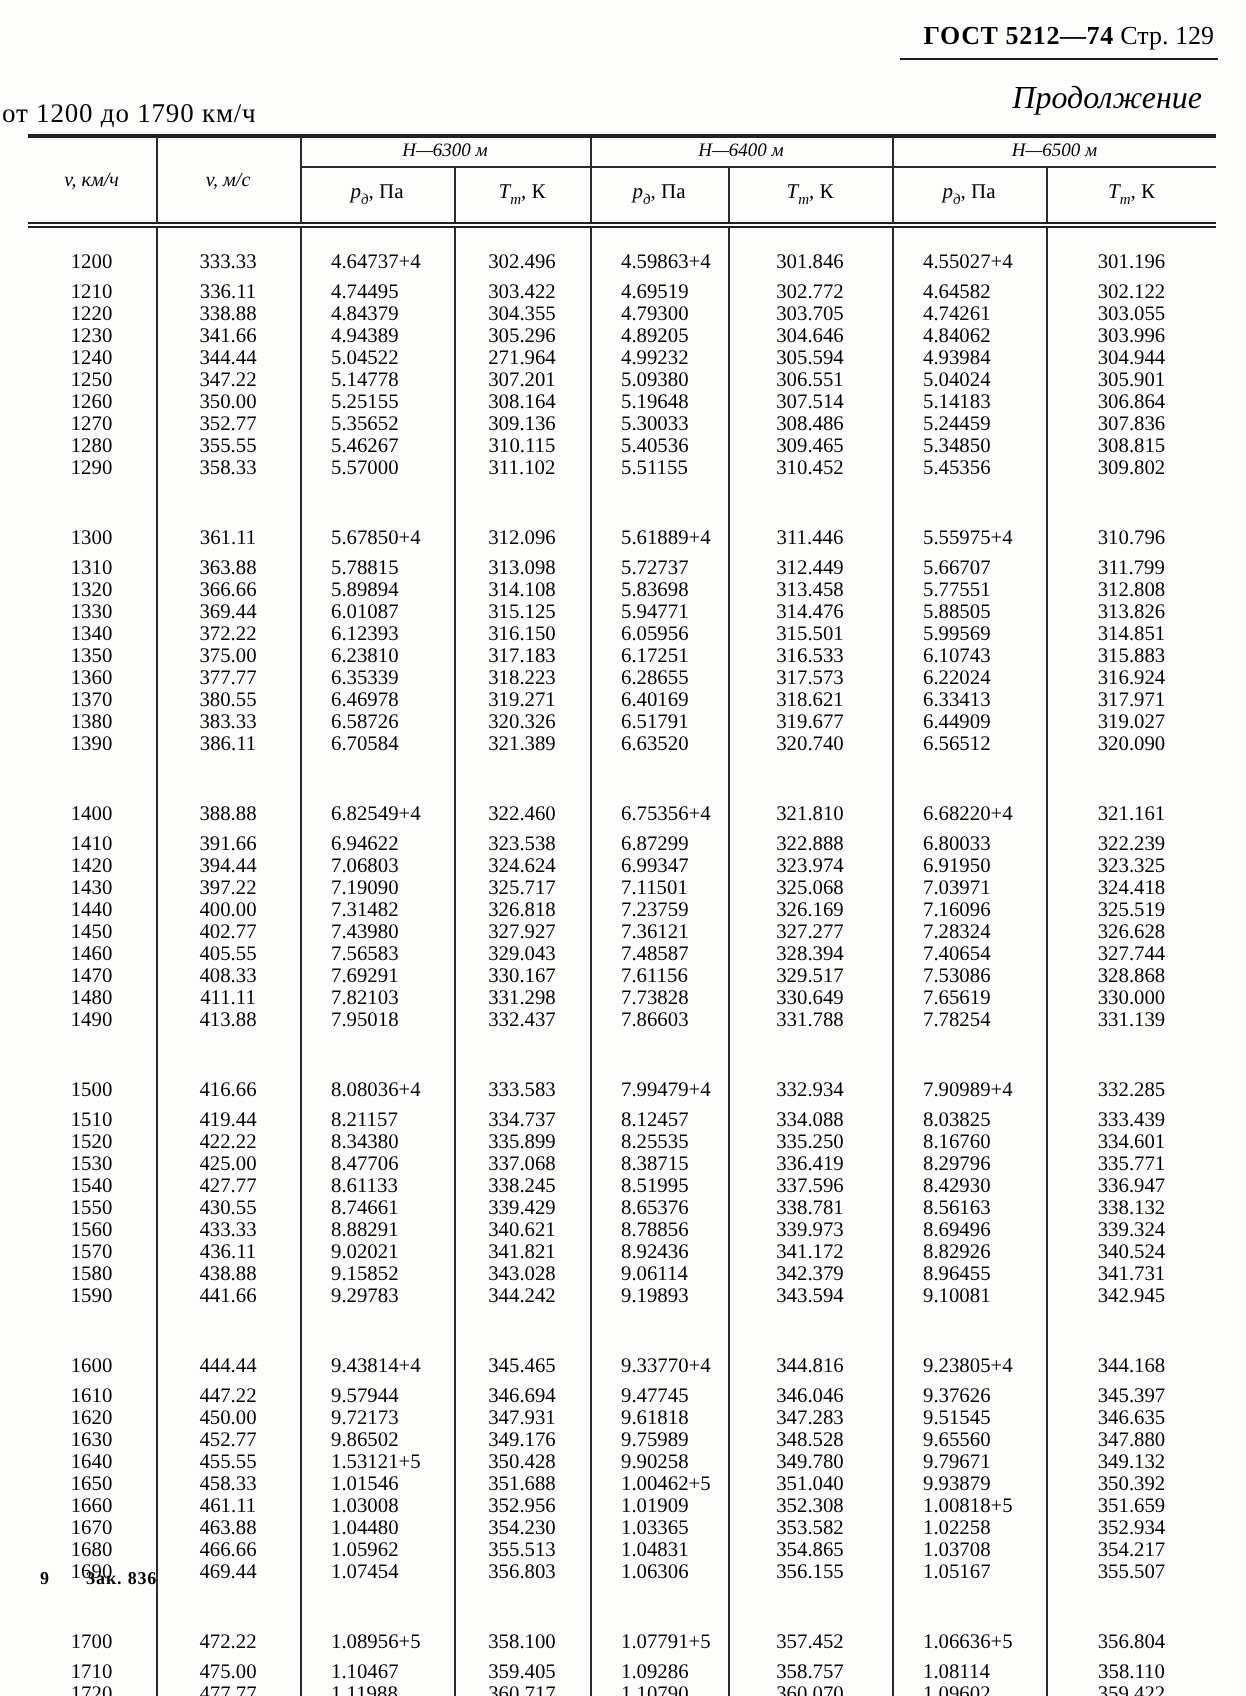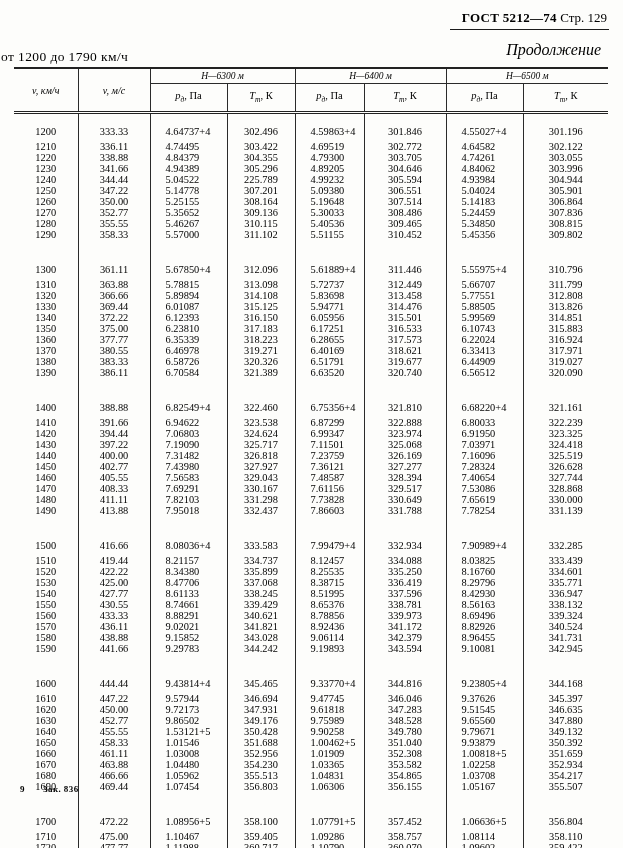--- a/index.html
+++ b/index.html
@@ -124,21 +124,21 @@
           <td class="cn bl">305.296</td>
           <td class="cp bl">4.89205</td>
           <td class="cn bl">304.646</td>
           <td class="cp bl">4.84062</td>
           <td class="cn bl">303.996</td>
         </tr>
         <tr class="">
           <td class="cn">1240</td>
           <td class="cn bl">344.44</td>
           <td class="cp bl">5.04522</td>
-          <td class="cn bl">225.789</td>
+          <td class="cn bl">271.964</td>
           <td class="cp bl">4.99232</td>
           <td class="cn bl">305.594</td>
           <td class="cp bl">4.93984</td>
           <td class="cn bl">304.944</td>
         </tr>
         <tr class="">
           <td class="cn">1250</td>
           <td class="cn bl">347.22</td>
           <td class="cp bl">5.14778</td>
           <td class="cn bl">307.201</td>

